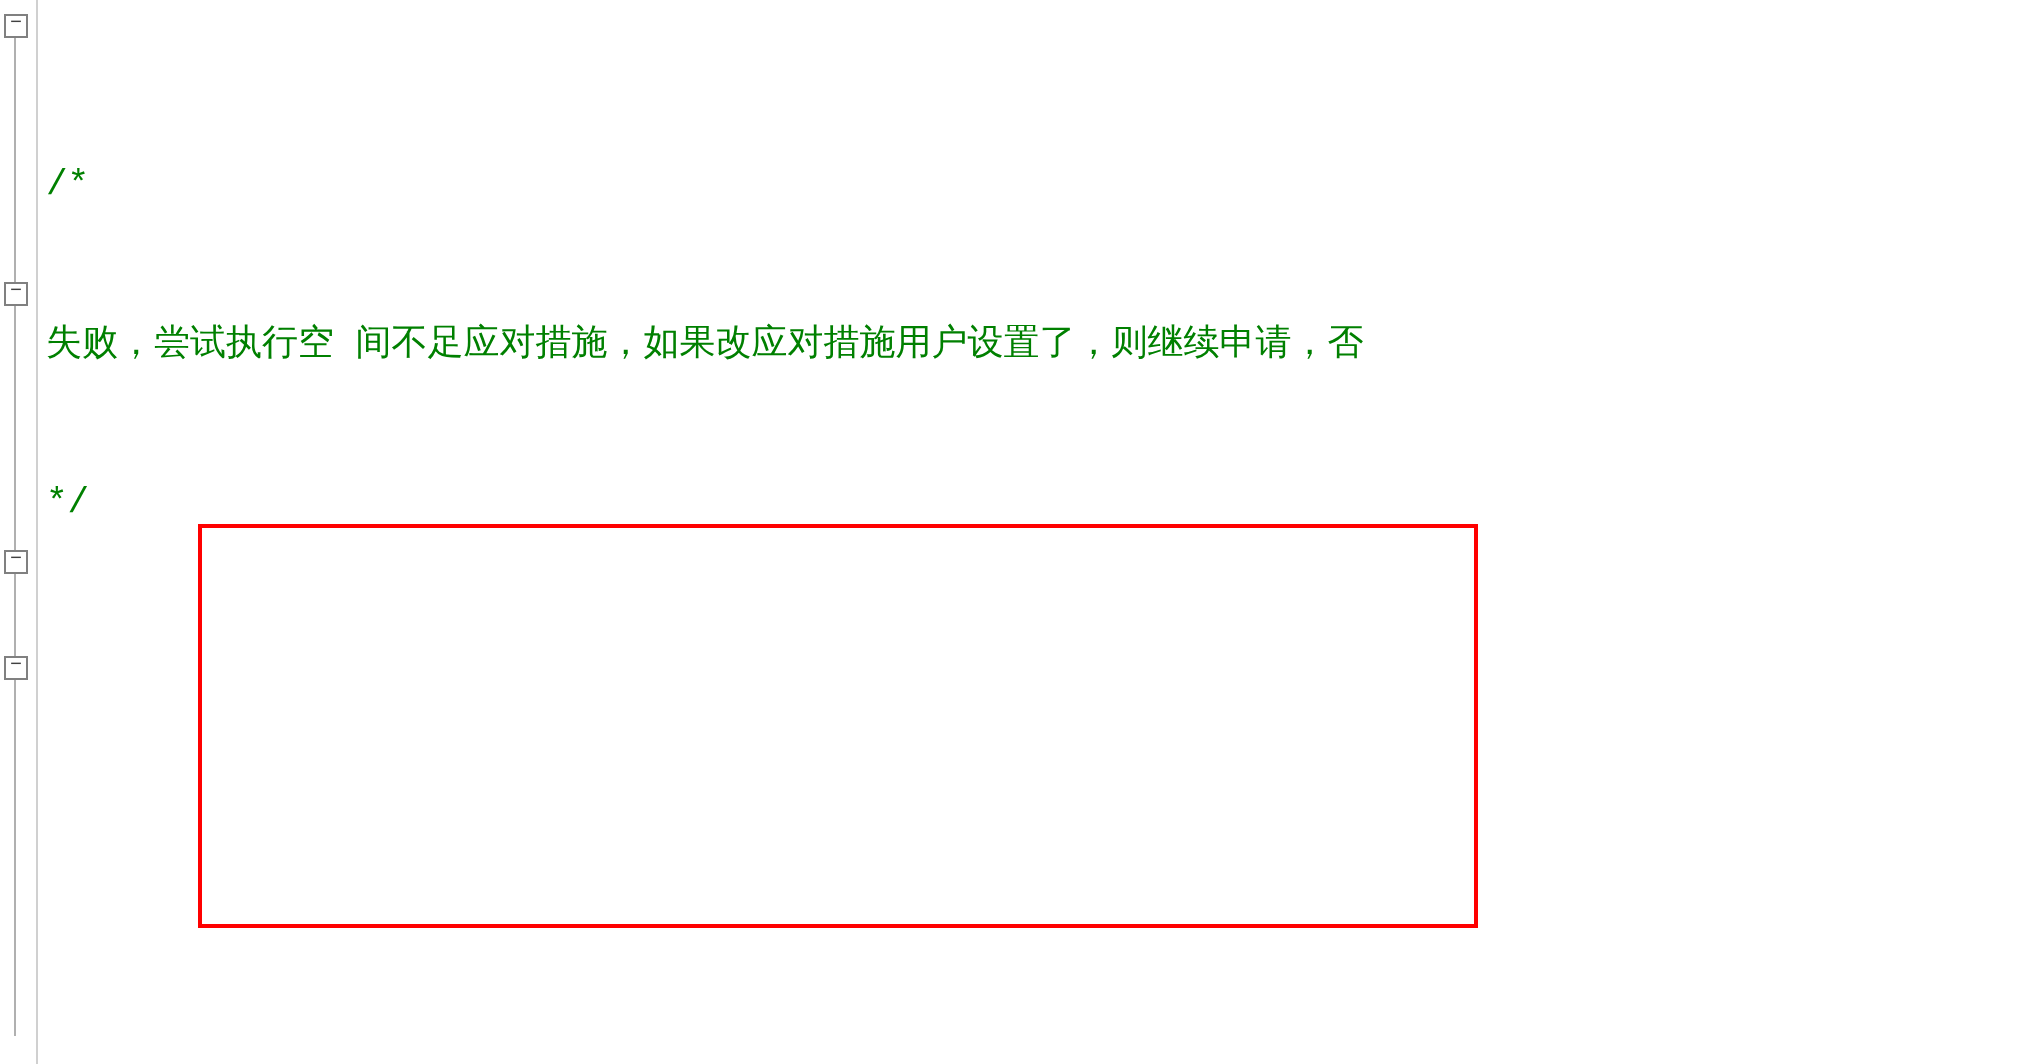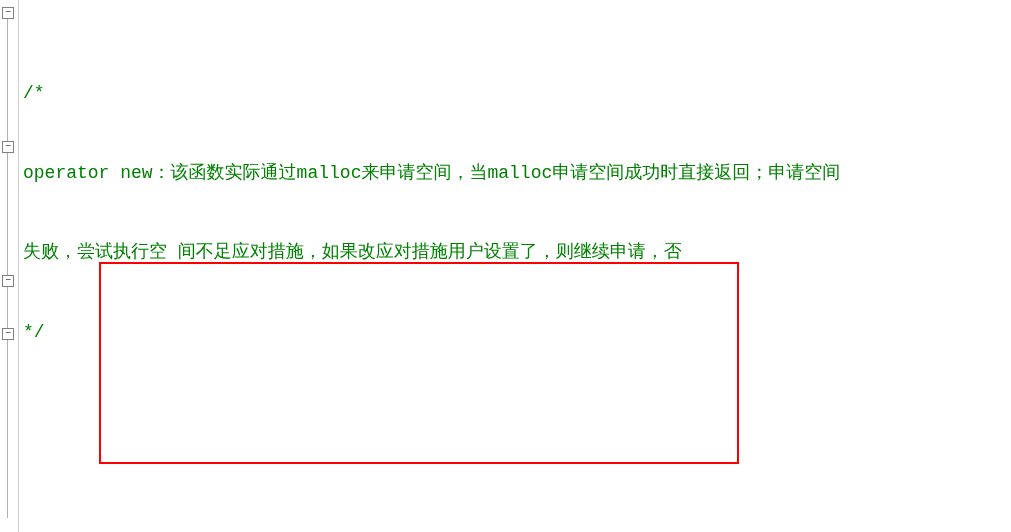--- a/index.html
+++ b/index.html
@@ -79,21 +79,20 @@
     <div class="vline" style="top:153px;height:128px"></div>
     <div class="fold" style="top:275px"></div>
     <div class="vline" style="top:287px;height:48px"></div>
     <div class="fold" style="top:328px"></div>
     <div class="vline" style="top:340px;height:178px"></div>
   </div>
 
   <div class="code">
     
     <div class="line"><span class="c-comment">/*</span></div>
-    <div class="line"><span class="c-comment">operator new：该函数实际通过malloc来申请空间，当malloc申请空间成功时直接返回；申请空间</span></div>
     <div class="line"><span class="c-comment">失败，尝试执行空 间不足应对措施，如果改应对措施用户设置了，则继续申请，否</span></div>
     <div class="line"><span class="c-comment">*/</span></div>
 
     
     <div class="line"></div>
 
     
 
     
 

